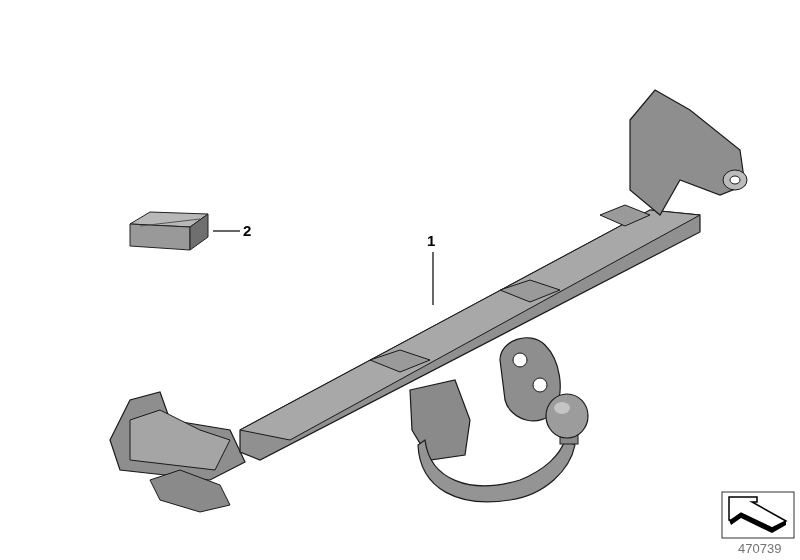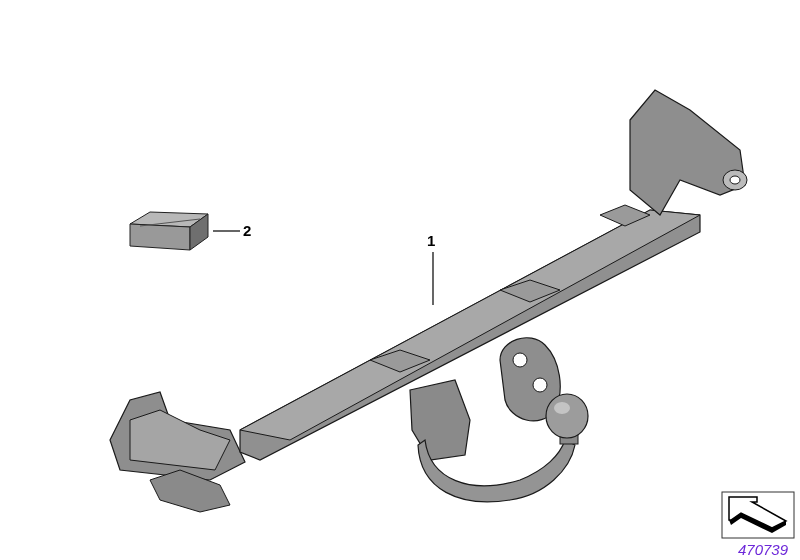--- a/index.html
+++ b/index.html
@@ -1,19 +1,19 @@
 <!DOCTYPE html>
 <html><head>
 <meta charset="utf-8">
 <style>
   html,body{margin:0;padding:0;background:#fff;}
   #canvas{position:relative;width:800px;height:560px;overflow:hidden;background:#fff;font-family:"Liberation Sans",sans-serif;}
   svg{position:absolute;left:0;top:0;}
   .callout{position:absolute;font-weight:bold;font-size:15px;color:#000;}
-  .ref{position:absolute;font-size:15px;color:#6d28d9;font-style:italic;}
+  .ref{position:absolute;font-size:13px;color:#737373;}
 </style>
 </head>
 <body>
 
 <div id="canvas">
   <svg width="800" height="560" viewBox="0 0 800 560">
 
     <g>
       <polygon points="130,224 150,212 208,214 190,227" fill="#b8b8b8" stroke="#222" stroke-width="1"></polygon>
       <polygon points="130,224 190,227 190,250 130,246" fill="#999" stroke="#222" stroke-width="1"></polygon>

